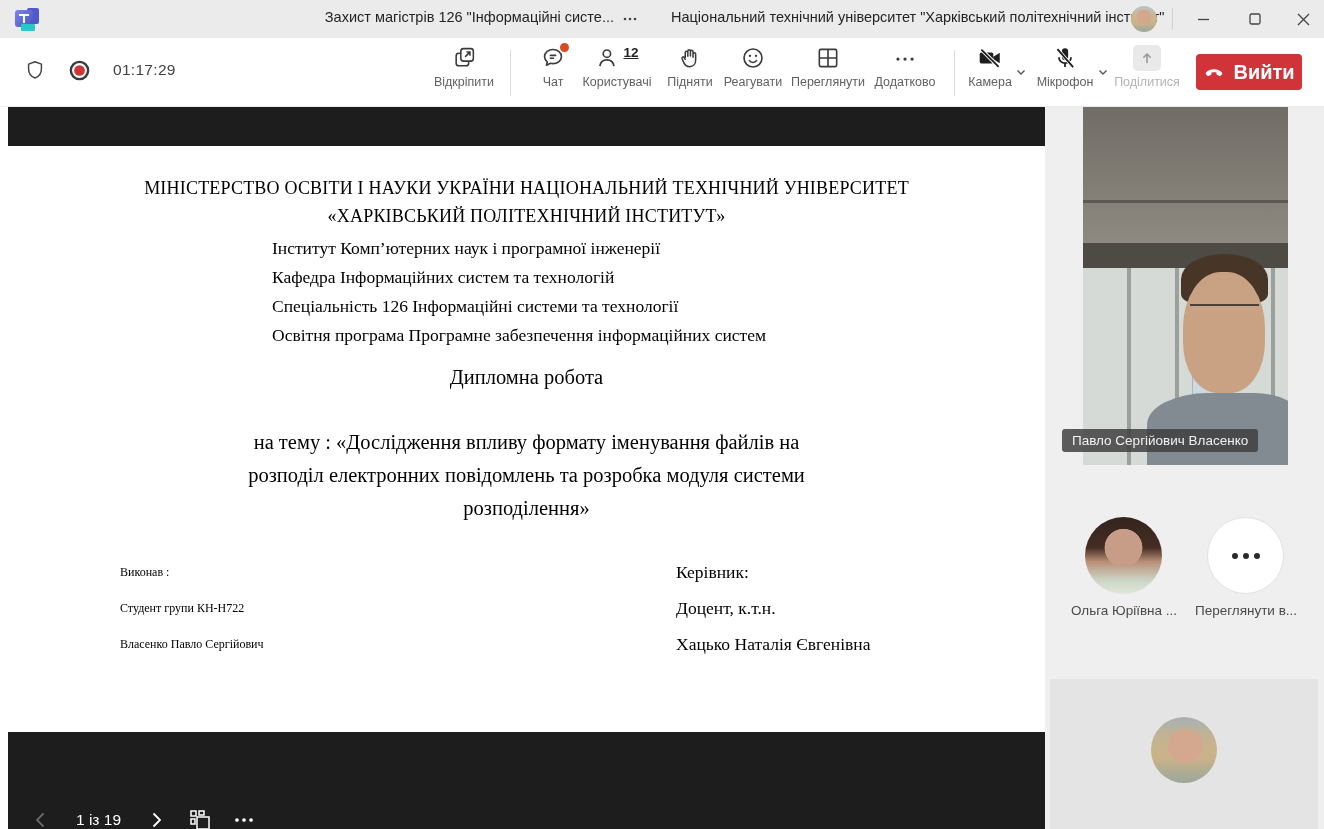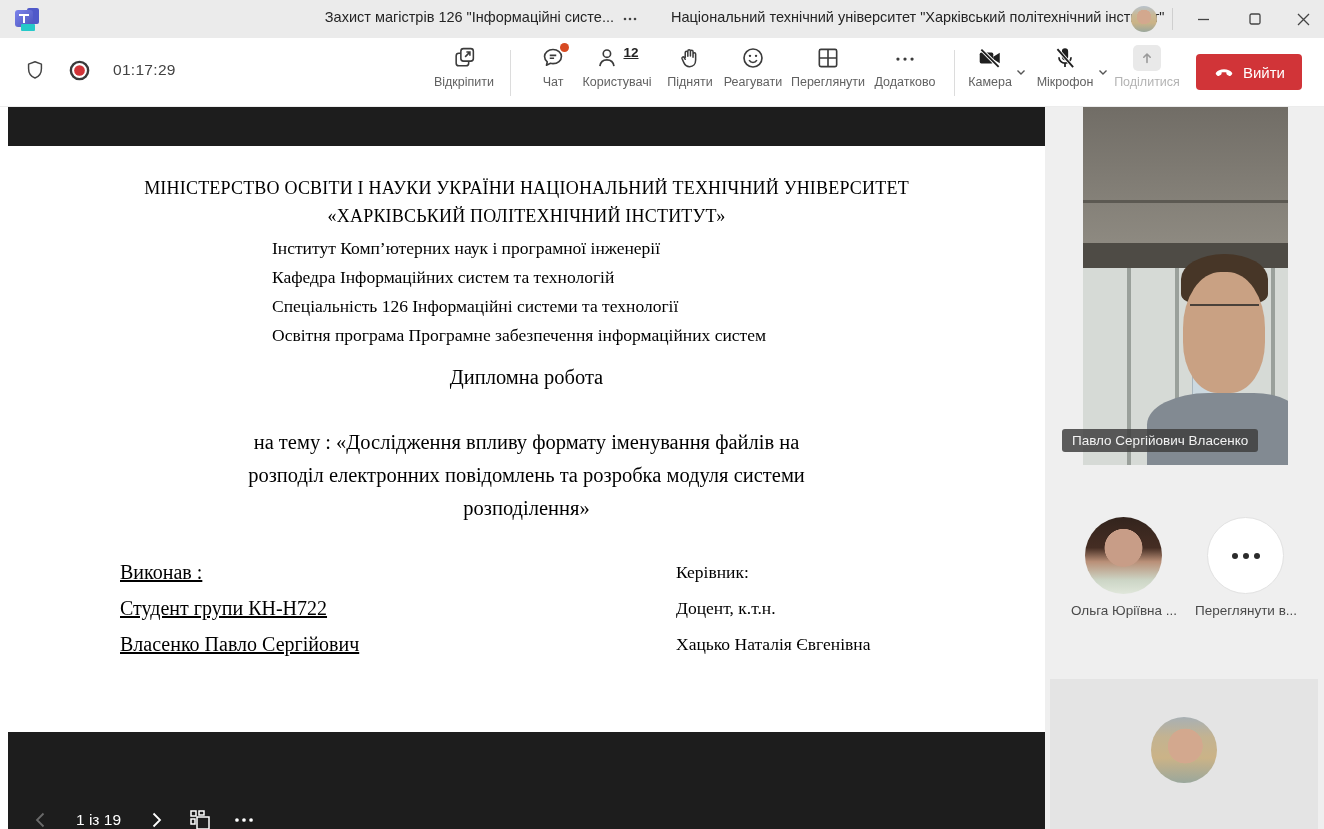--- a/index.html
+++ b/index.html
@@ -30,32 +30,32 @@
   .tbtn { position:absolute; top:7px; height:58px; display:flex; flex-direction:column; align-items:center; justify-content:flex-start; gap:2px; background:none; border:none; cursor:pointer; }
   .ticon { position:relative; height:28px; display:flex; align-items:flex-start; color:#3b3b3b; }
   .tlabel { font-size:12.5px; color:#616161; white-space:nowrap; }
   .tb-div { position:absolute; top:50px; width:1px; height:46px; background:#dcdcdc; top:12px; }
   .notif-dot { position:absolute; right:-3px; top:-2px; width:9px; height:9px; border-radius:50%; background:#d74a22; }
   .pcount { font-size:13.5px; font-weight:bold; color:#242424; margin:0 0 8px 2px;text-decoration:underline; }
   .chev-btn { position:absolute; top:28px; background:none; border:none; color:#555; cursor:pointer; }
   .share-bg { width:28px; height:26px; background:#e9e9e9; border-radius:5px; display:flex; align-items:center; justify-content:center; color:#9a9a9a; }
   .disabled-label { color:#b3b3b3; }
   .leave-btn { position:absolute; left:1196px; top:16px; width:106px; height:36px; background:#d13438; border:none; border-radius:4px; display:flex; align-items:center; justify-content:center; gap:8px; cursor:pointer; }
-  .leave-label { color:#fff; font-size:15px; font-weight:normal; }
+  .leave-label { color:#fff; font-size:20px; font-weight:bold; }
 
   
   .stage { position:absolute; left:8px; top:107px; width:1037px; height:722px; background:#fff; }
   .stage-top { position:absolute; top:0; left:0; width:100%; height:39px; background:#1d1d1d; }
   .stage-bottom { position:absolute; top:625px; left:0; width:100%; height:97px; background:#1d1d1d; }
   .doc { position:absolute; top:39px; left:0; width:100%; height:586px; background:#fff; font-family:"Liberation Serif", serif; color:#000; }
   .doc-header { position:absolute; top:28px; left:50%; transform:translateX(-50%); width:880px; text-align:center; font-size:18px; line-height:28px; letter-spacing:.2px; }
   .doc-inst { position:absolute; top:88px; left:264px; font-size:17.5px; line-height:29px; }
   .doc-worktype { position:absolute; top:220px; left:0; width:100%; text-align:center; font-size:20.5px; }
   .doc-topic { position:absolute; top:280px; left:0; width:100%; text-align:center; font-size:20.5px; line-height:33px; }
-  .doc-col-l { position:absolute; top:408px; left:112px; font-size:20px; line-height:36px;text-decoration:underline; }
+  .doc-col-l { position:absolute; top:408px; left:112px; font-size:12px; line-height:36px; }
   .doc-col-r { position:absolute; top:408px; left:668px; font-size:17.5px; line-height:36px; }
   .pager { position:absolute; left:18px; top:44px; display:flex; align-items:center; gap:14px;margin-top:29px; }
   .pager .navbtn { background:none; border:none; display:flex; align-items:center; justify-content:center; width:30px; height:30px; cursor:pointer; }
   .pager-text { color:#fff; font-size:15.5px; margin:0 6px; }
   .dim { color:#6a6a6a; }
   .lit { color:#fff; }
 
   
   .panel { position:absolute; left:1045px; top:107px; width:279px; height:722px; background:#efefef; }
   .video-tile { position:absolute; left:38px; top:0; width:205px; height:358px; overflow:hidden; background:#8f8b82; }

